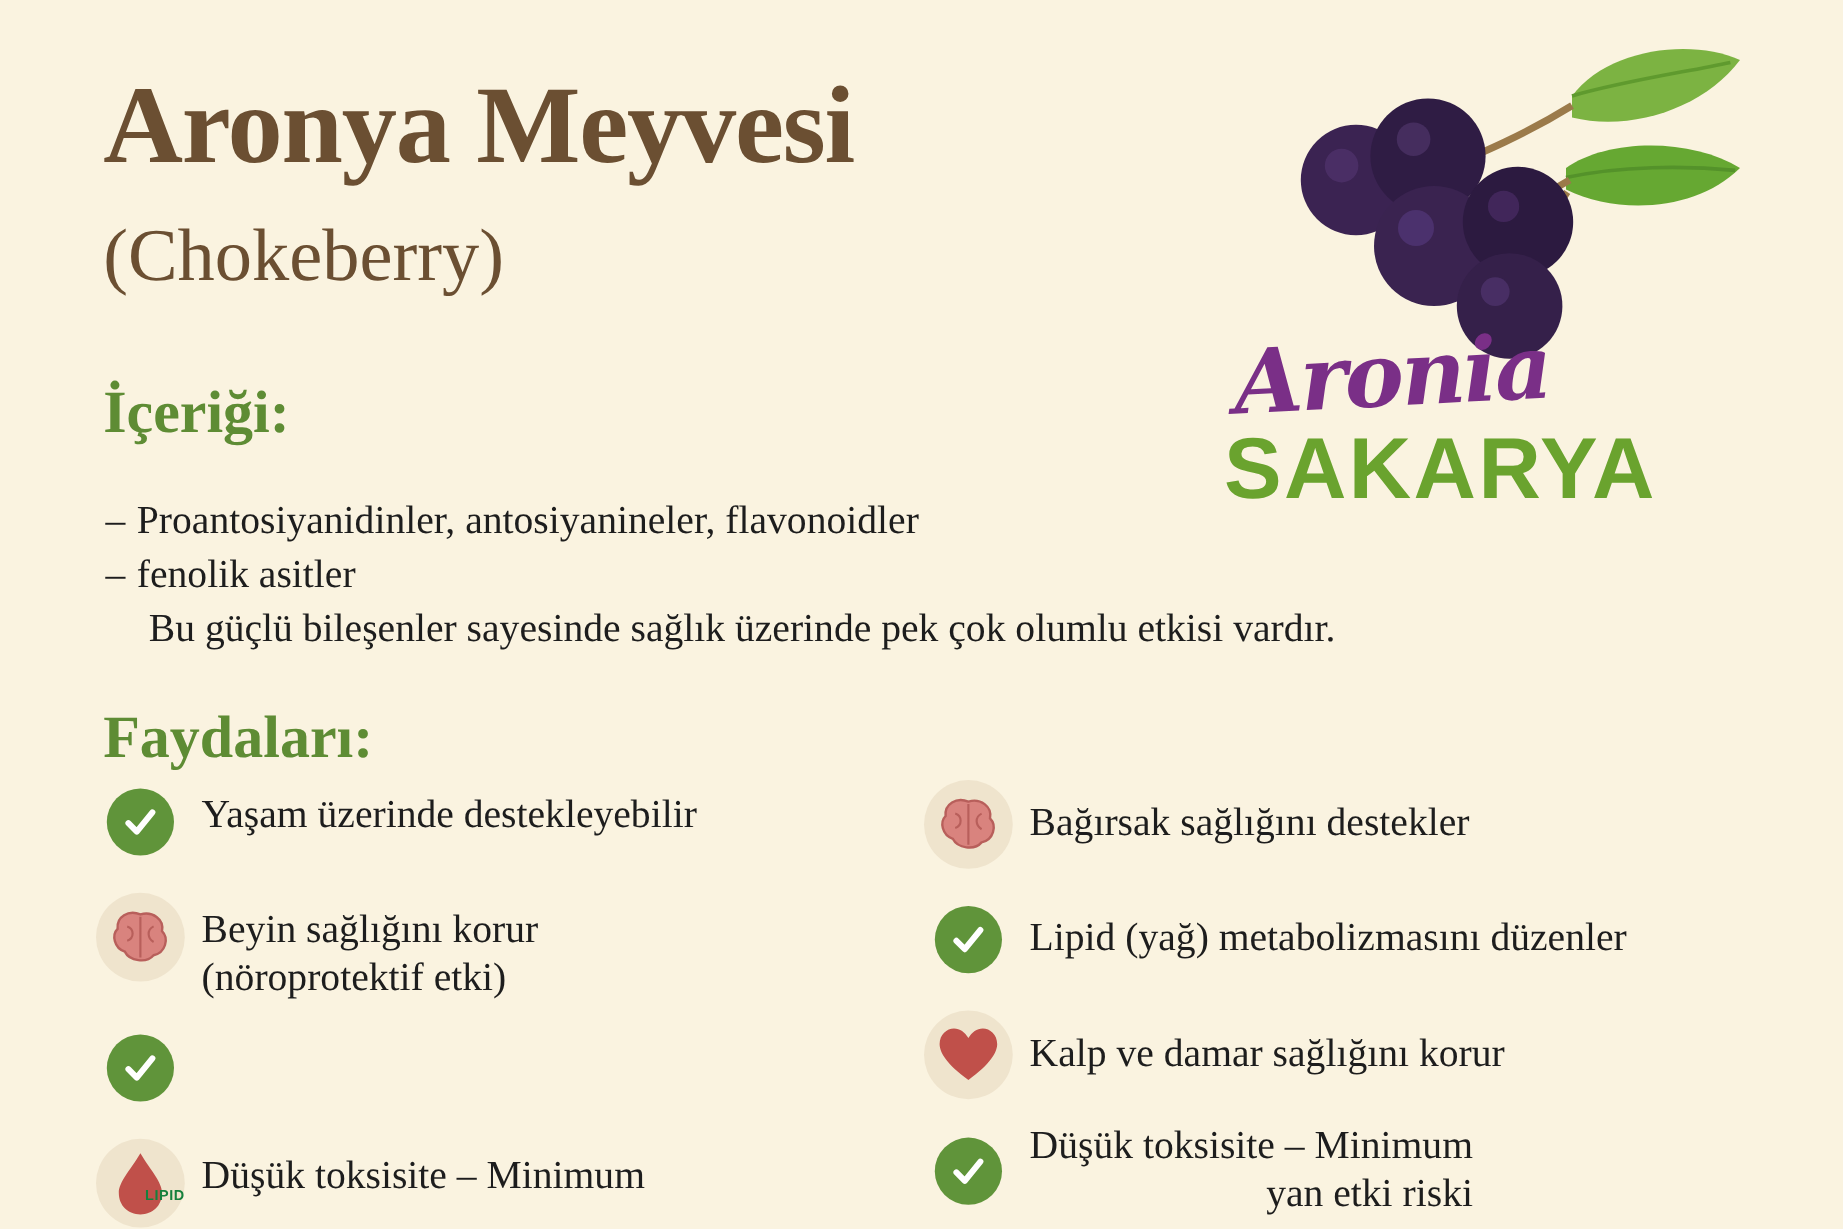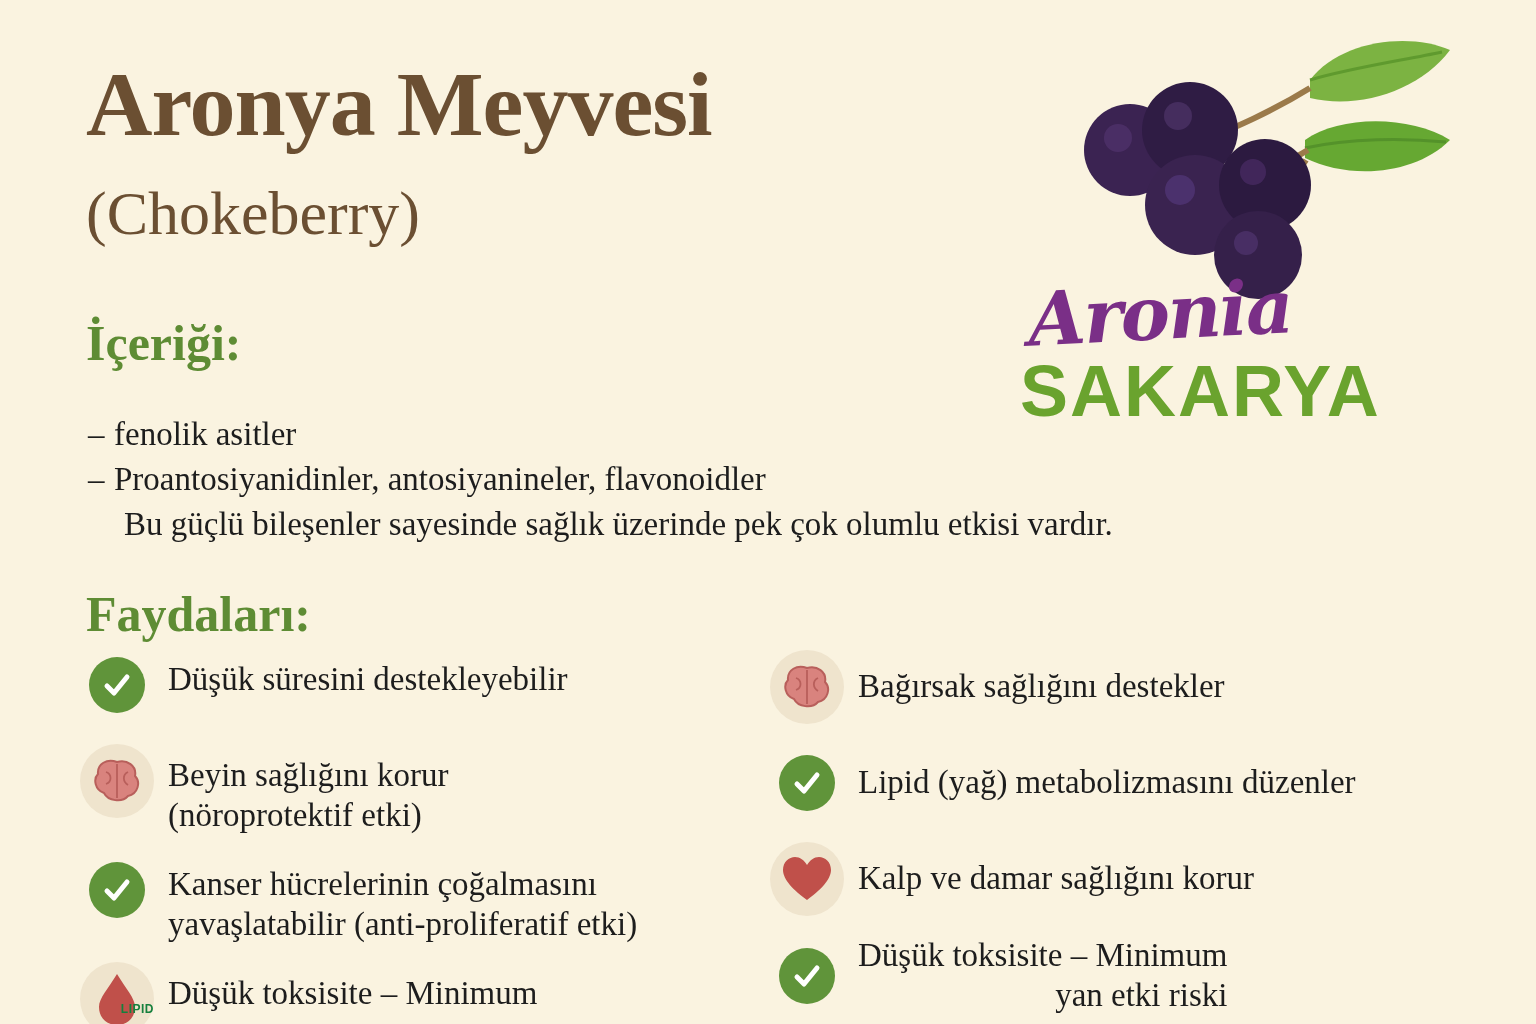--- a/index.html
+++ b/index.html
@@ -221,40 +221,40 @@
       <circle cx="248" cy="235" r="44" fill="#35204a"></circle>
       <circle cx="236" cy="223" r="12" fill="#4b3169" opacity="0.85"></circle>
     </svg>
     <div class="logo-script">Aronia</div>
     <div class="logo-word">SAKARYA</div>
   </div>
 
   <div class="section-heading" id="icerik-heading">İçeriği:</div>
 
   <div class="ingredients">
+    <div class="li"><span class="dash">–</span><span>Proantosiyanidinler, antosiyanineler, flavonoidler</span></div>
     <div class="li"><span class="dash">–</span><span>fenolik asitler</span></div>
-    <div class="li"><span class="dash">–</span><span>Proantosiyanidinler, antosiyanineler, flavonoidler</span></div>
     <div class="note">Bu güçlü bileşenler sayesinde sağlık üzerinde pek çok olumlu etkisi vardır.</div>
   </div>
 
   <div class="section-heading" id="faydalari-heading">Faydaları:</div>
 
   <div class="benefits">
 
     <div class="bcol col-left">
 
       <div class="benefit">
         <div class="bicon">
           <div class="check-circle">
             <svg width="32" height="32" viewBox="0 0 32 32">
                 <path d="M6 17 L13 24 L26 8" stroke="#ffffff" stroke-width="5" fill="none" stroke-linecap="round" stroke-linejoin="round"></path>
               </svg>
           </div>
         </div>
-        <div class="btext">Düşük süresini destekleyebilir</div>
+        <div class="btext">Yaşam üzerinde destekleyebilir</div>
       </div>
 
       <div class="benefit">
         <div class="bicon">
           <div class="soft-badge">
             <svg width="50" height="46" viewBox="0 0 50 46">
               <path d="M25 4 C15 0 5 6 6 16 C1 21 3 32 12 35 C16 43 30 45 36 38 C46 36 49 24 43 18 C45 8 35 1 25 4 Z" fill="#d9837e" stroke="#b85f5b" stroke-width="2"></path>
               <path d="M25 6 L25 40 M14 14 C20 16 20 24 14 26 M36 14 C30 17 31 24 36 27" stroke="#b85f5b" stroke-width="1.8" fill="none"></path>
             </svg>
           </div>
@@ -264,22 +264,20 @@
       </div>
 
       <div class="benefit">
         <div class="bicon">
           <div class="check-circle">
             <svg width="32" height="32" viewBox="0 0 32 32">
                 <path d="M6 17 L13 24 L26 8" stroke="#ffffff" stroke-width="5" fill="none" stroke-linecap="round" stroke-linejoin="round"></path>
               </svg>
           </div>
         </div>
-        <div class="btext">Kanser hücrelerinin çoğalmasını
-yavaşlatabilir (anti-proliferatif etki)</div>
       </div>
 
       <div class="benefit">
         <div class="bicon">
           <div class="lipid-badge">
             <svg width="48" height="56" viewBox="0 0 48 56">
               <path d="M24 3 C33 18 42 27 42 36 C42 47 34 54 24 54 C14 54 6 47 6 36 C6 27 15 18 24 3 Z" fill="#c0504a"></path>
             </svg>
             <div class="lipid-label">LIPID</div>
           </div>

